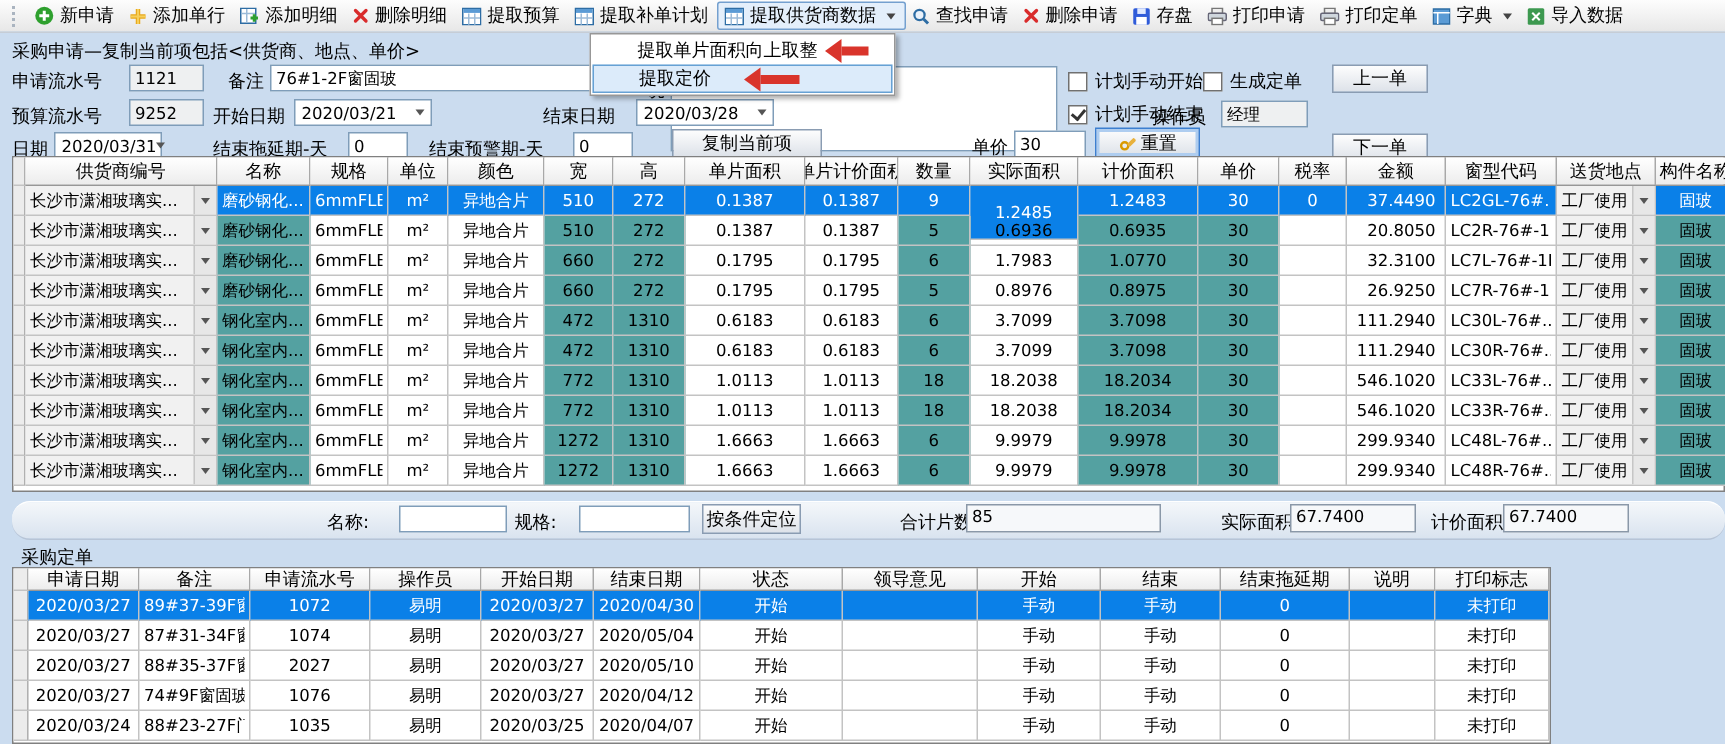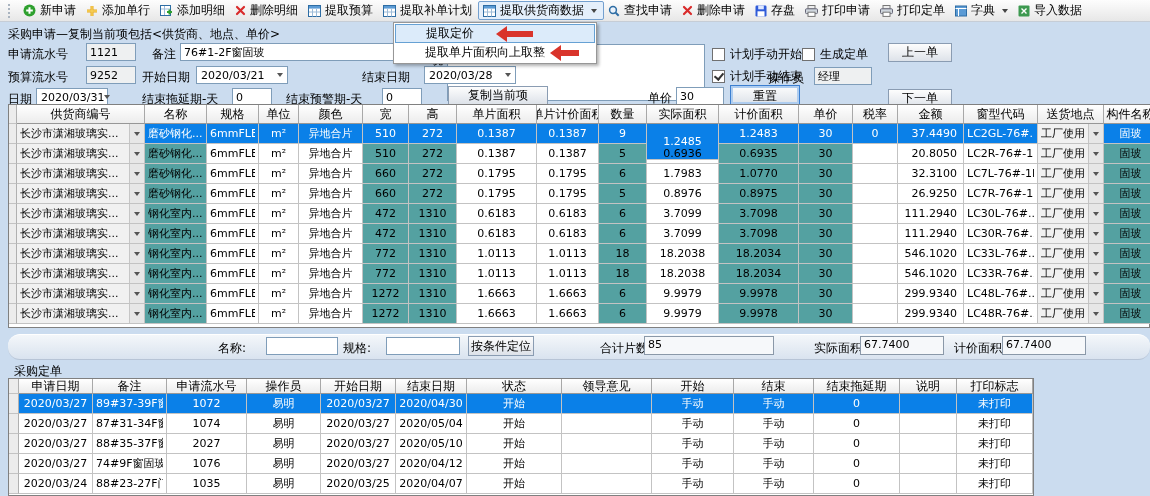--- a/index.html
+++ b/index.html
@@ -19,21 +19,21 @@
   .tbox{position:absolute;height:18px;border:1px solid #7f9db9;background:#fff;font-size:11px;
     padding:1px 3px;box-sizing:border-box;font-family:inherit;color:#000;}
   .ro{background:#eef0f1;}
   .tarea{position:absolute;border:1px solid #7f9db9;background:#fff;font-family:inherit;font-size:11px;box-sizing:border-box;resize:none;}
   .combo-sel{position:absolute;height:18px;border:1px solid #7f9db9;background:#fff;box-sizing:border-box;
     font-size:11px;display:flex;align-items:center;padding-left:4px;}
   .caw{margin-left:auto;width:14px;height:100%;display:flex;align-items:center;justify-content:center;}
   .tri{width:0;height:0;border-left:3.5px solid transparent;border-right:3.5px solid transparent;border-top:4px solid #555;}
   .btn{position:absolute;border:1px solid #8a9cb2;background:linear-gradient(#fdfdfd,#dde2e9);
     font-size:12px;font-family:inherit;box-sizing:border-box;display:flex;align-items:center;justify-content:center;gap:3px;white-space:nowrap;}
-  .btn.focused{border:1px solid #3c7fd0;box-shadow:inset 0 0 0 2px #aecdf0;flex-direction:column;}
+  .btn.focused{border:1px solid #3c7fd0;box-shadow:inset 0 0 0 2px #aecdf0;}
   .cb{position:absolute;display:flex;align-items:center;gap:5px;font-size:12px;white-space:nowrap;}
   .cbox{width:13px;height:13px;background:#fff;border:1px solid #707070;box-sizing:border-box;position:relative;flex:none;}
   .cb.checked .cbox::after{content:"";position:absolute;left:3px;top:0;width:4px;height:7px;
     border-right:2px solid #333;border-bottom:2px solid #333;transform:rotate(40deg);}
   
   .menu{position:absolute;left:393px;top:22px;width:200px;background:#fff;border:1px solid #979797;
     box-shadow:2px 2px 3px rgba(0,0,0,.3);z-index:9;padding:1px;}
   .mitem{position:relative;height:19px;display:flex;align-items:center;padding-left:30px;font-size:12px;box-sizing:border-box;}
   .mitem.hl{background:#dcebfa;border:1px solid #66a1d4;}
   .rarr{position:absolute;top:50%;margin-top:-3px;height:6px;background:var(--arrow,#d9342b);}
@@ -266,27 +266,27 @@
       <svg width="12" height="12" viewBox="0 0 12 12">
           <circle cx="3.8" cy="8.2" r="2.4" fill="none" stroke="#d99a00" stroke-width="1.6"></circle>
           <rect x="5.2" y="4.6" width="6.4" height="2.6" rx="1" transform="rotate(-45 8.4 5.9)" fill="#e8b13c"></rect>
         </svg>
       <span>重置</span>
     </button>
     <button class="btn" style="left:888px;top:67px;width:64px;height:19px;">下一单</button>
   </div>
 
   <div class="menu">
+    <div class="mitem">
+      <span>提取单片面积向上取整</span>
+      <span class="rarr" style="left:166px;width:18px;"></span>
+    </div>
     <div class="mitem hl">
       <span>提取定价</span>
       <span class="rarr" style="left:111px;width:26px;"></span>
-    </div>
-    <div class="mitem">
-      <span>提取单片面积向上取整</span>
-      <span class="rarr" style="left:166px;width:18px;"></span>
     </div>
   </div>
 
   <div class="gtable" style="left:8px;top:104px;width:1142px;height:224px;" id="main-table">
       <div class="trow thead" style="height: 19px;">
         <div class="selcol hd" style="width: 8px; height: 19px;"></div>
         <div class="tc" style="width: 128px; height: 19px;">供货商编号</div>
         <div class="tc" style="width: 62px; height: 19px;">名称</div>
         <div class="tc" style="width: 52px; height: 19px;">规格</div>
         <div class="tc" style="width: 40px; height: 19px;">单位</div>

